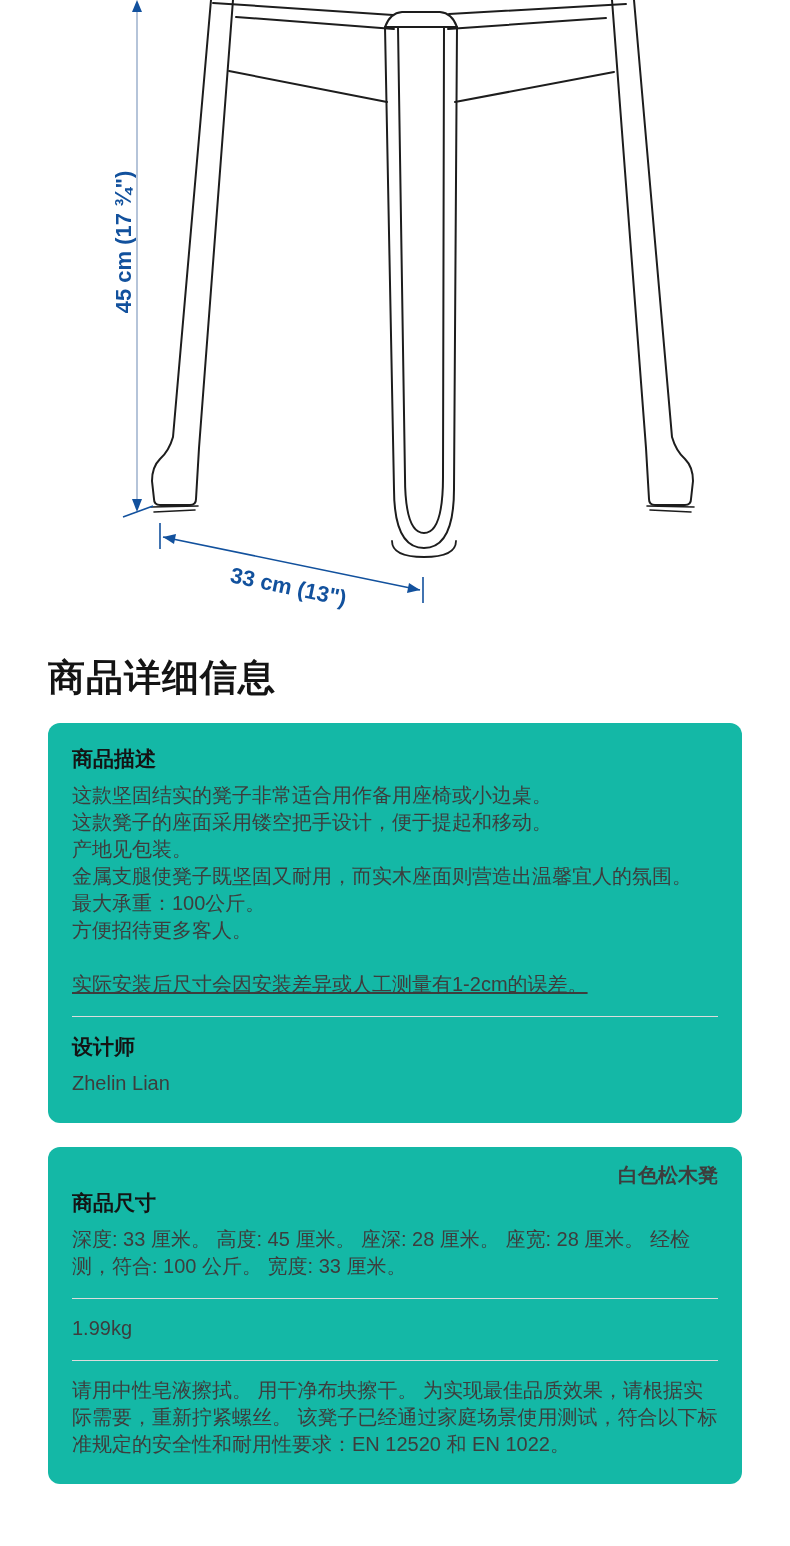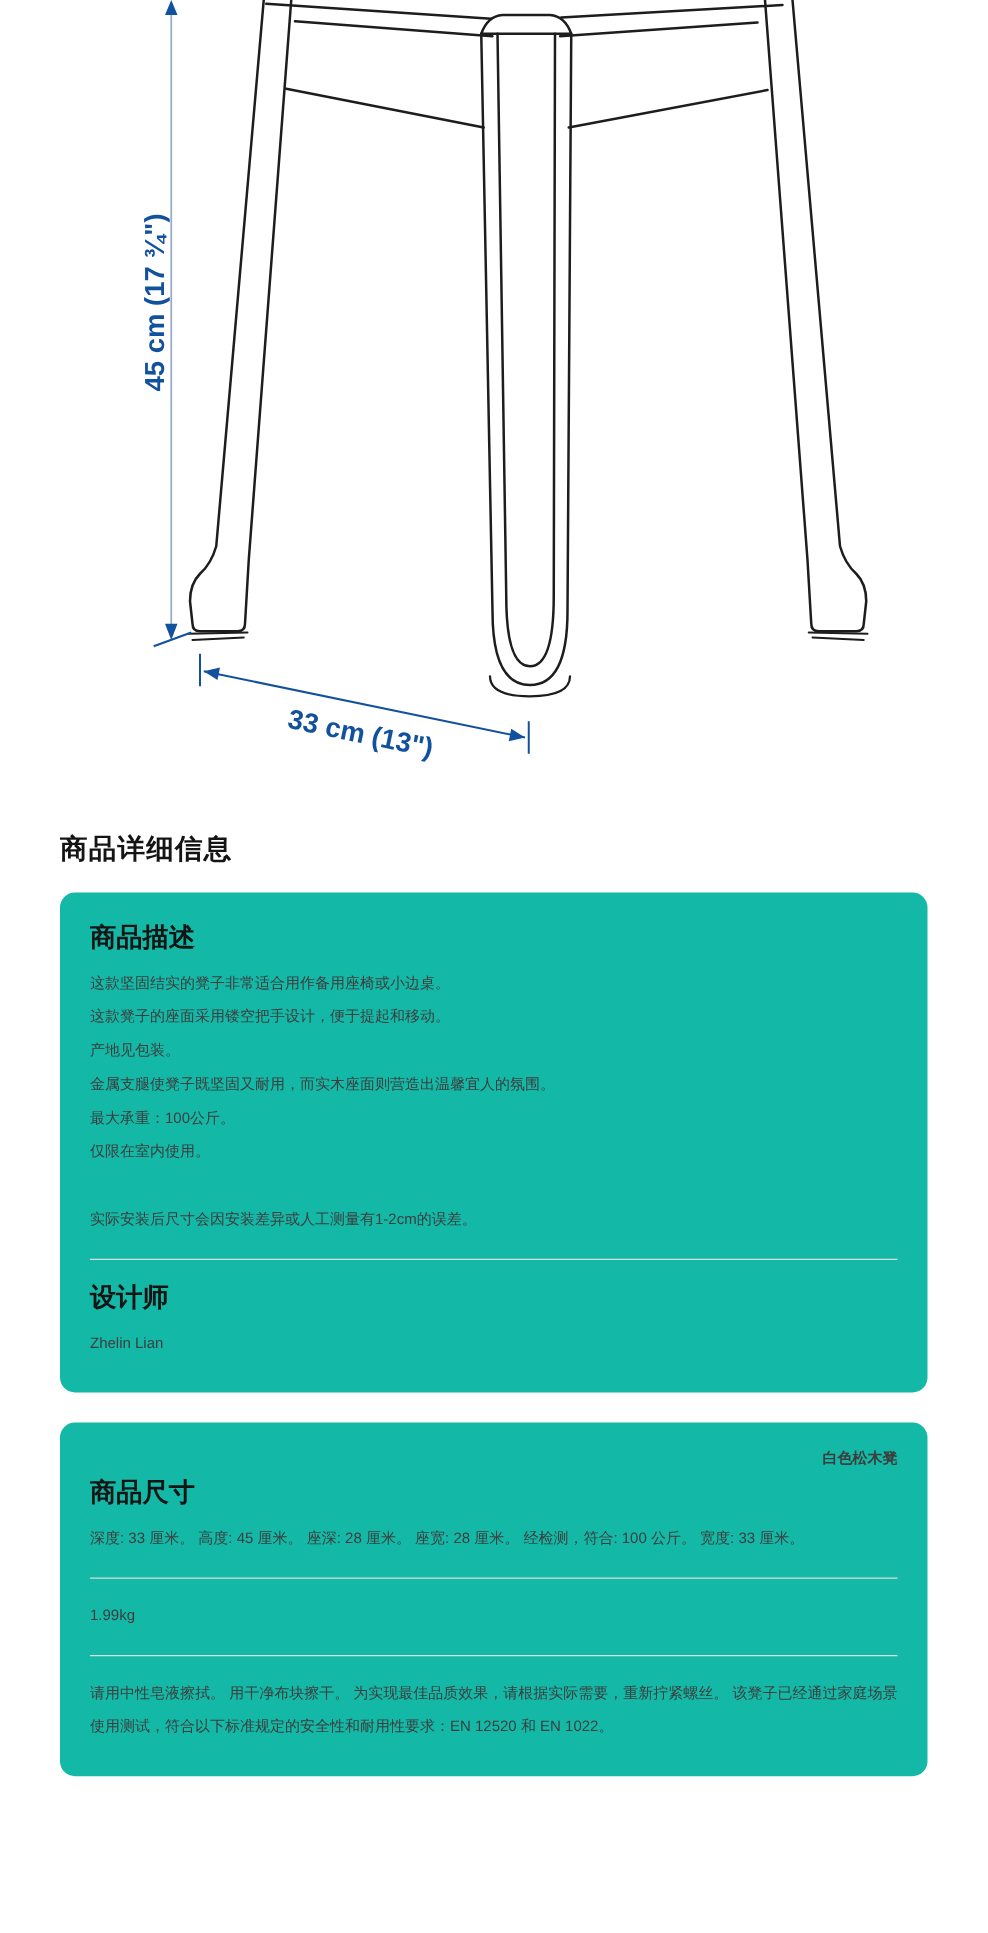--- a/index.html
+++ b/index.html
@@ -6,36 +6,36 @@
   body{
     width:790px;height:1546px;overflow:hidden;background:#ffffff;
     font-family:"Liberation Sans","DejaVu Sans",sans-serif;
     color:#141414;
   }
   .diagram{position:relative;width:790px;height:625px;background:#ffffff;}
   .diagram svg{display:block;}
 
   .content{padding:0 48px;}
   .page-title{
-    font-size:22px;font-weight:700;color:#141414;
-    margin:39px 0 20px 0;letter-spacing:1px;
+    font-size:37px;font-weight:700;color:#141414;
+    margin:28px 0 20px 0;letter-spacing:1px;
   }
   .card{
     background:#14b8a6;border-radius:12px;
     padding:22px 24px 26px 24px;
   }
   .card + .card{margin-top:24px;}
   .card h2{
     font-size:21px;font-weight:700;color:#141414;
     margin:0 0 9px 0;
   }
   .card p{
-    font-size:12px;line-height:27px;color:#3d3d3d;margin:0;
+    font-size:20px;line-height:27px;color:#3d3d3d;margin:0;
   }
-  .note{margin-top:27px !important;}
+  .note{margin-top:27px !important;text-decoration:underline;}
   .divider{border:0;border-top:1px solid #dcdcdc;margin:18px 0 16px 0;}
   .specs-card{padding-top:15px;}
   .product-name{
     text-align:right;font-size:22px;font-weight:700;color:#141414;
     margin:0 0 5px 0;
   }
   .svg-dim-text{
     font-family:"Liberation Sans","DejaVu Sans",sans-serif;
     font-weight:bold;font-size:22px;
   }
@@ -96,21 +96,21 @@
 <div class="content">
   <h1 class="page-title">商品详细信息</h1>
 
   <div class="card">
     <h2>商品描述</h2>
     <p>这款坚固结实的凳子非常适合用作备用座椅或小边桌。</p>
     <p>这款凳子的座面采用镂空把手设计，便于提起和移动。</p>
     <p>产地见包装。</p>
     <p>金属支腿使凳子既坚固又耐用，而实木座面则营造出温馨宜人的氛围。</p>
     <p>最大承重：100公斤。</p>
-    <p>仅限在室内使用。</p>
+    <p>方便招待更多客人。</p>
     <p class="note">实际安装后尺寸会因安装差异或人工测量有1-2cm的误差。</p>
     <hr class="divider">
     <h2>设计师</h2>
     <p>Zhelin Lian</p>
   </div>
 
   <div class="card specs-card">
     <p class="product-name">白色松木凳</p>
     <h2>商品尺寸</h2>
     <p>深度: 33 厘米。 高度: 45 厘米。 座深: 28 厘米。 座宽: 28 厘米。 经检测，符合: 100 公斤。 宽度: 33 厘米。</p>

